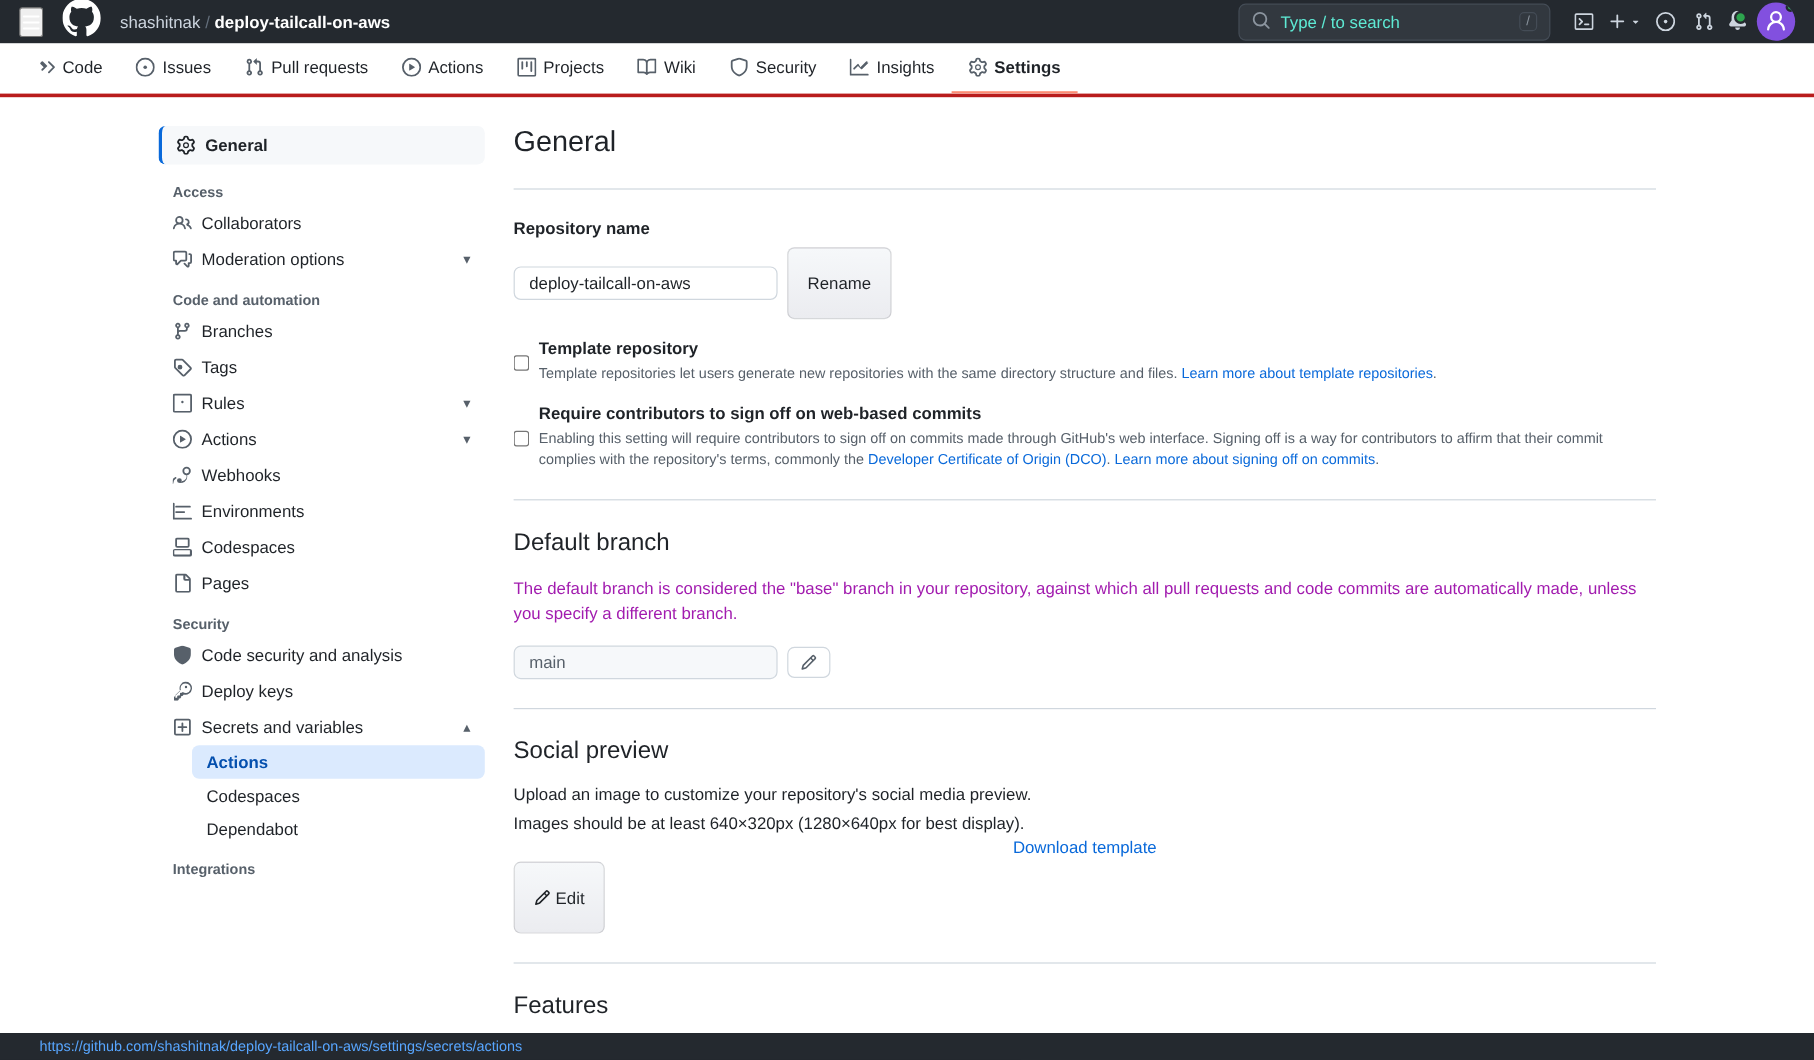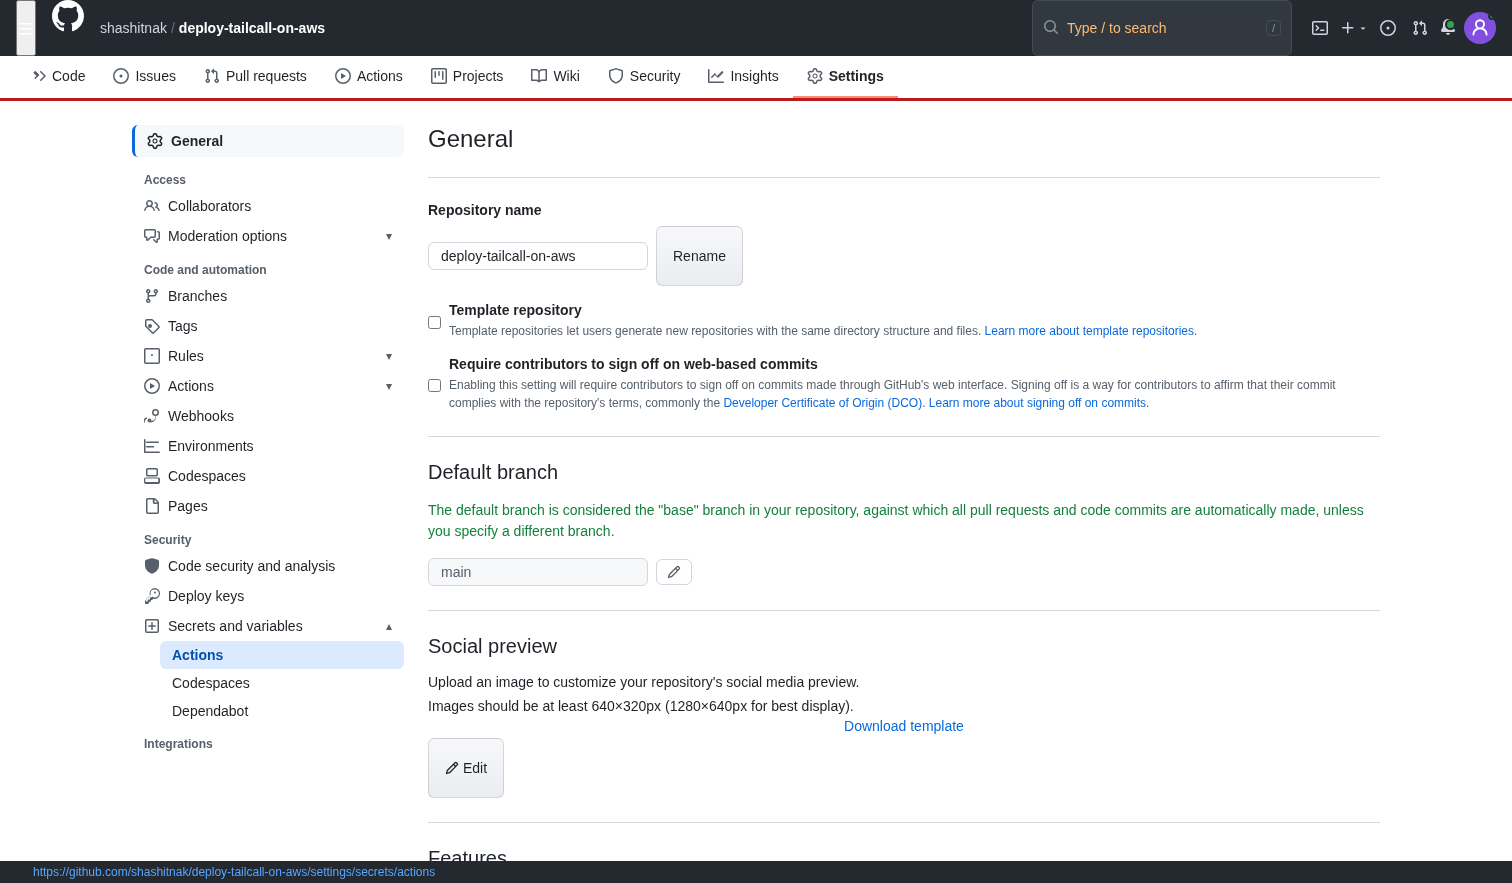--- a/index.html
+++ b/index.html
@@ -1,35 +1,35 @@
 <!DOCTYPE html>
 <html><head>
   <meta charset="utf-8">
   <style>
     * { box-sizing: border-box; margin: 0; padding: 0; }
     body { font-family: -apple-system, BlinkMacSystemFont, "Segoe UI", Helvetica, Arial, sans-serif; font-size: 14px; color: #1f2328; background: #fff; }
 
     
     .topbar {
-      display: flex; background: #24292f; padding: 0 16px;
-      height: 56px; gap: 16px; position: sticky; top: 0; z-index: 100;
+      display: flex; align-items: center; background: #24292f; padding: 0 16px;
+      height: 36px; gap: 16px; position: sticky; top: 0; z-index: 100;
     }
     .topbar-menu-icon { color: #fff; cursor: pointer; font-size: 18px; }
     .topbar-logo { color: #fff; font-size: 24px; }
     .topbar-repo { color: #cdd5df; font-size: 14px; display: flex; align-items: center; gap: 4px; }
     .topbar-repo a { color: #cdd5df; text-decoration: none; }
     .topbar-slash { color: #636e7b; }
     .topbar-repo-name { color: #fff; font-weight: 600; }
     .topbar-search {
       margin-left: auto; display: flex; align-items: center;
       background: #32383f; border: 1px solid #444c56; border-radius: 6px;
       padding: 5px 10px; gap: 8px; min-width: 260px;
     }
     .topbar-search-icon { color: #8b949e; font-size: 14px; }
-    .topbar-search-text { color: #fdba74; font-size: 14px; flex: 1; }
+    .topbar-search-text { color: #5eead4; font-size: 14px; flex: 1; }
     .topbar-search-shortcut {
       background: #32383f; border: 1px solid #444c56; border-radius: 4px;
       color: #8b949e; font-size: 11px; padding: 1px 5px;
     }
     .topbar-icons { display: flex; align-items: center; gap: 8px; }
     .topbar-icon-btn {
       color: #cdd5df; background: transparent; border: none; cursor: pointer;
       font-size: 18px; padding: 4px; border-radius: 4px; display: flex; align-items: center;
     }
     .topbar-avatar {
@@ -141,21 +141,21 @@
     .checkbox-group input[type=checkbox] { margin-top: 3px; flex-shrink: 0; }
     .checkbox-label { font-weight: 600; font-size: 14px; }
     .checkbox-desc { font-size: 12px; color: #57606a; margin-top: 4px; line-height: 1.5; }
     .link { color: #0969da; text-decoration: none; text-align: center; }
 
     
     .section-heading {
       font-size: 20px; font-weight: 400; margin-bottom: 8px; color: #1f2328;
       padding-bottom: 8px;
     }
-    .section-subtext { font-size: 14px; color: #15803d; line-height: 1.5; margin-bottom: 16px; }
+    .section-subtext { font-size: 14px; color: #a21caf; line-height: 1.5; margin-bottom: 16px; }
 
     
     .branch-input-row { display: flex; align-items: center; gap: 8px; margin-top: 12px; }
 
     
     .social-upload-text { font-size: 14px; color: #1f2328; margin-bottom: 8px; }
     .social-image-note { font-size: 14px; color: #1f2328; margin-bottom: 4px; }
 
     
     .statusbar {

